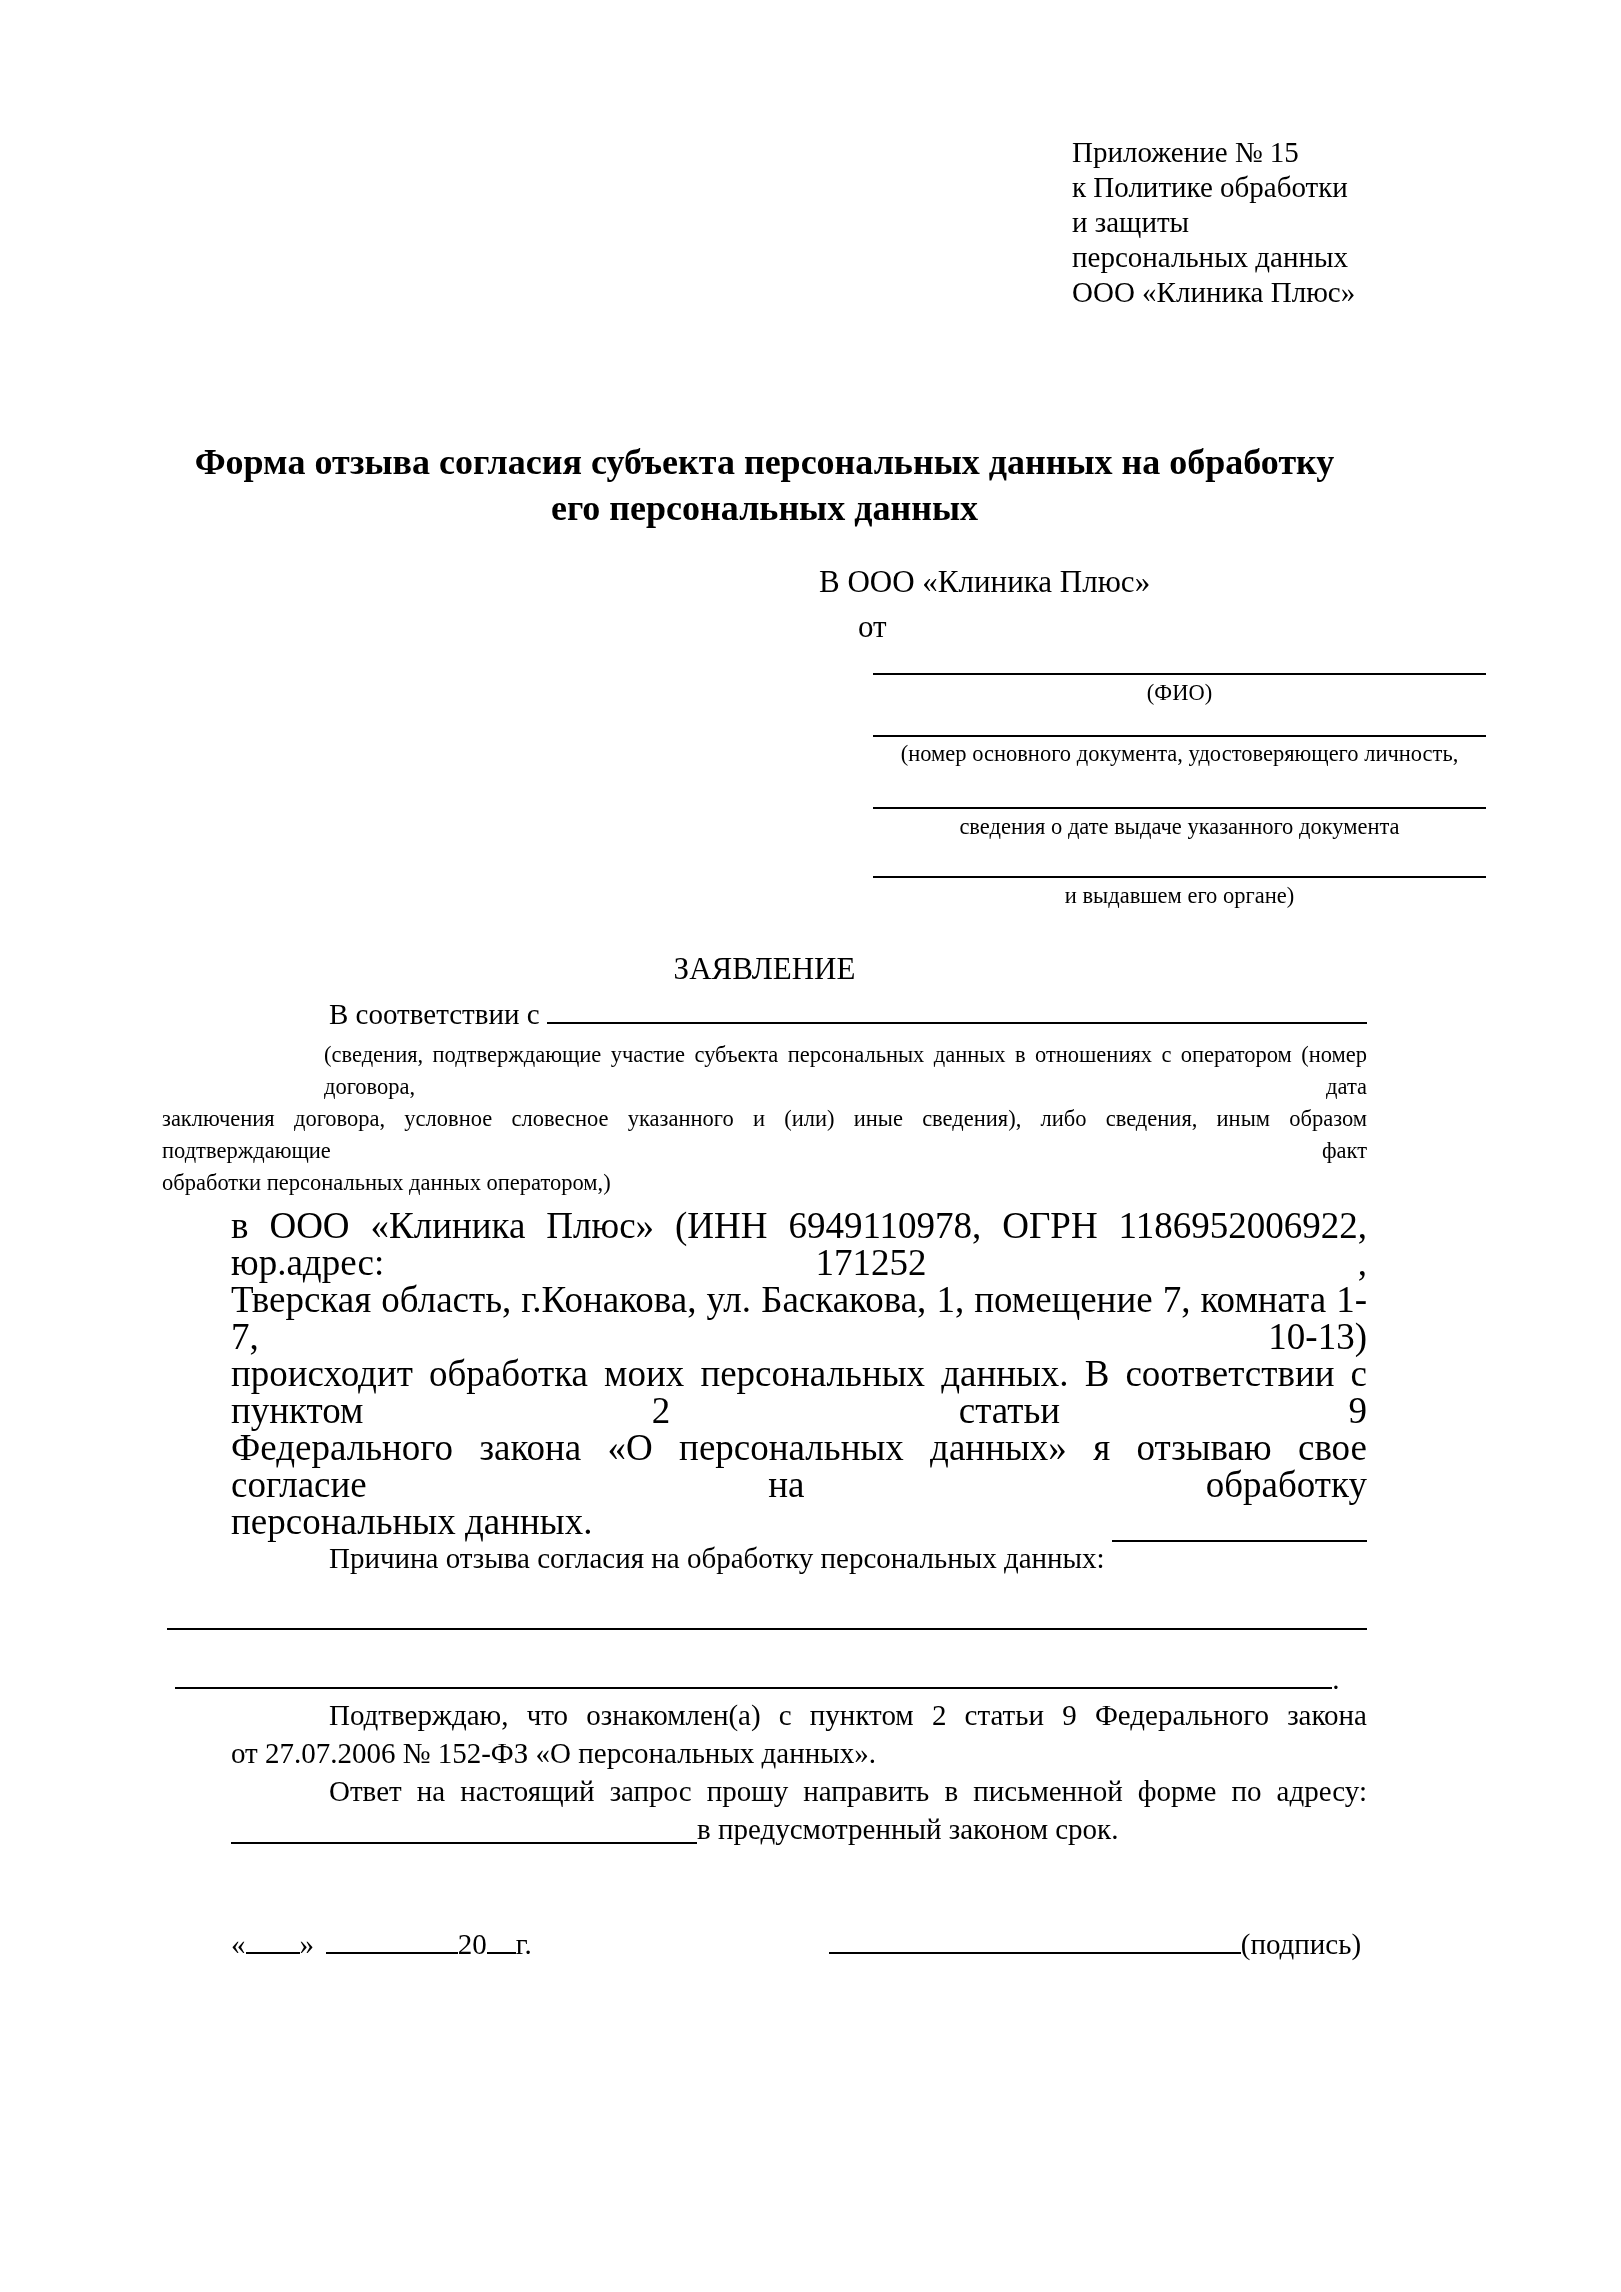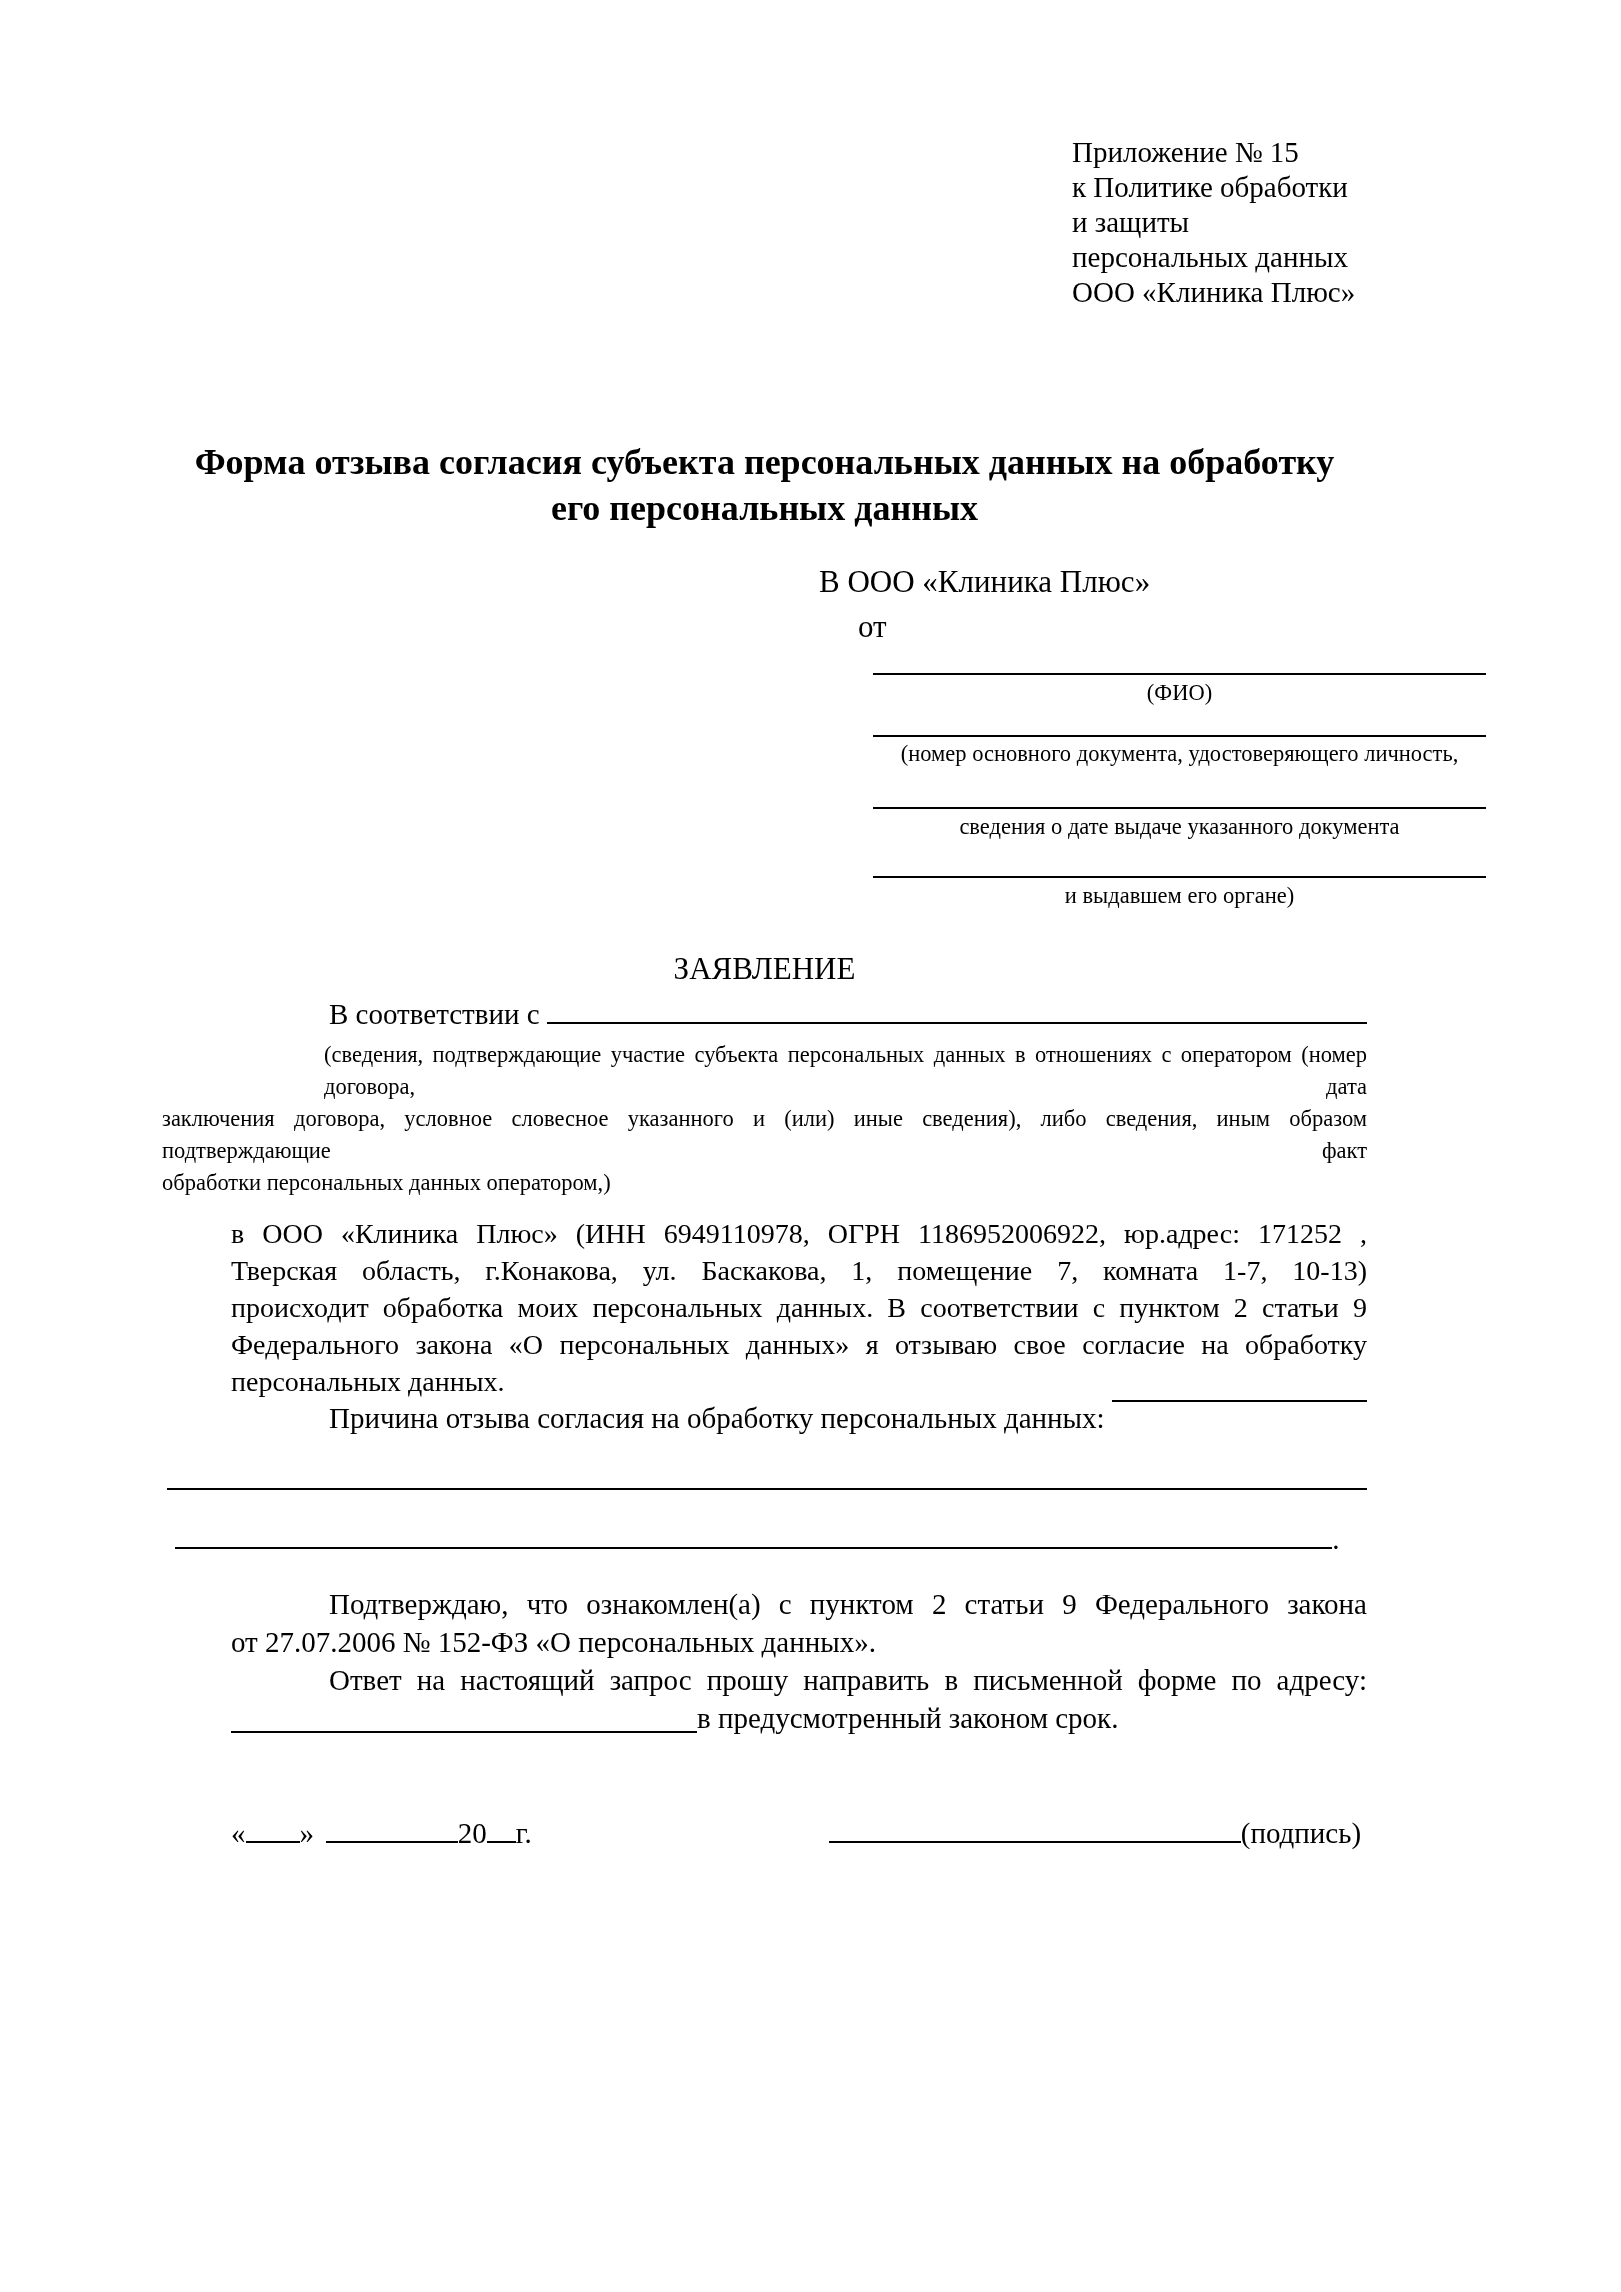--- a/index.html
+++ b/index.html
@@ -89,23 +89,23 @@
   .footnote {
     margin-top: 5.9px;
     font-size: 22.5px;
     line-height: 32px;
   }
   .footnote .ln { text-align: justify; text-align-last: justify; }
   .footnote .ln.first { padding-left: 162px; }
   .footnote .ln.last { text-align-last: left; }
 
   .bodytext {
-    margin-top: 16px;
-    margin-left: 69px;
-    font-size: 28px;
+    margin-top: 8px;
+    margin-left: 69px;
+    font-size: 37px;
     line-height: 37px;
   }
   .bodytext .ln { text-align: justify; text-align-last: justify; }
   .bodytext .ln.last { text-align-last: left; }
 
   .reasonline {
     margin-left: 69px;
     padding-left: 98px;
     display: flex;
     align-items: flex-start;
@@ -123,21 +123,21 @@
     margin-top: 35px;
     margin-left: 4.9px;
     display: flex;
     align-items: baseline;
     font-size: 29px;
     line-height: 29px;
     padding-right: 27.4px;
   }
 
   .confirm {
-    margin-top: 31px;
+    margin-top: 2px;
     margin-left: 69px;
     font-size: 29px;
     line-height: 38px;
   }
   .confirm .ln.first { padding-left: 98px; text-align: justify; text-align-last: justify; }
 
   .reply {
     margin-left: 69px;
     font-size: 29px;
     line-height: 38px;

